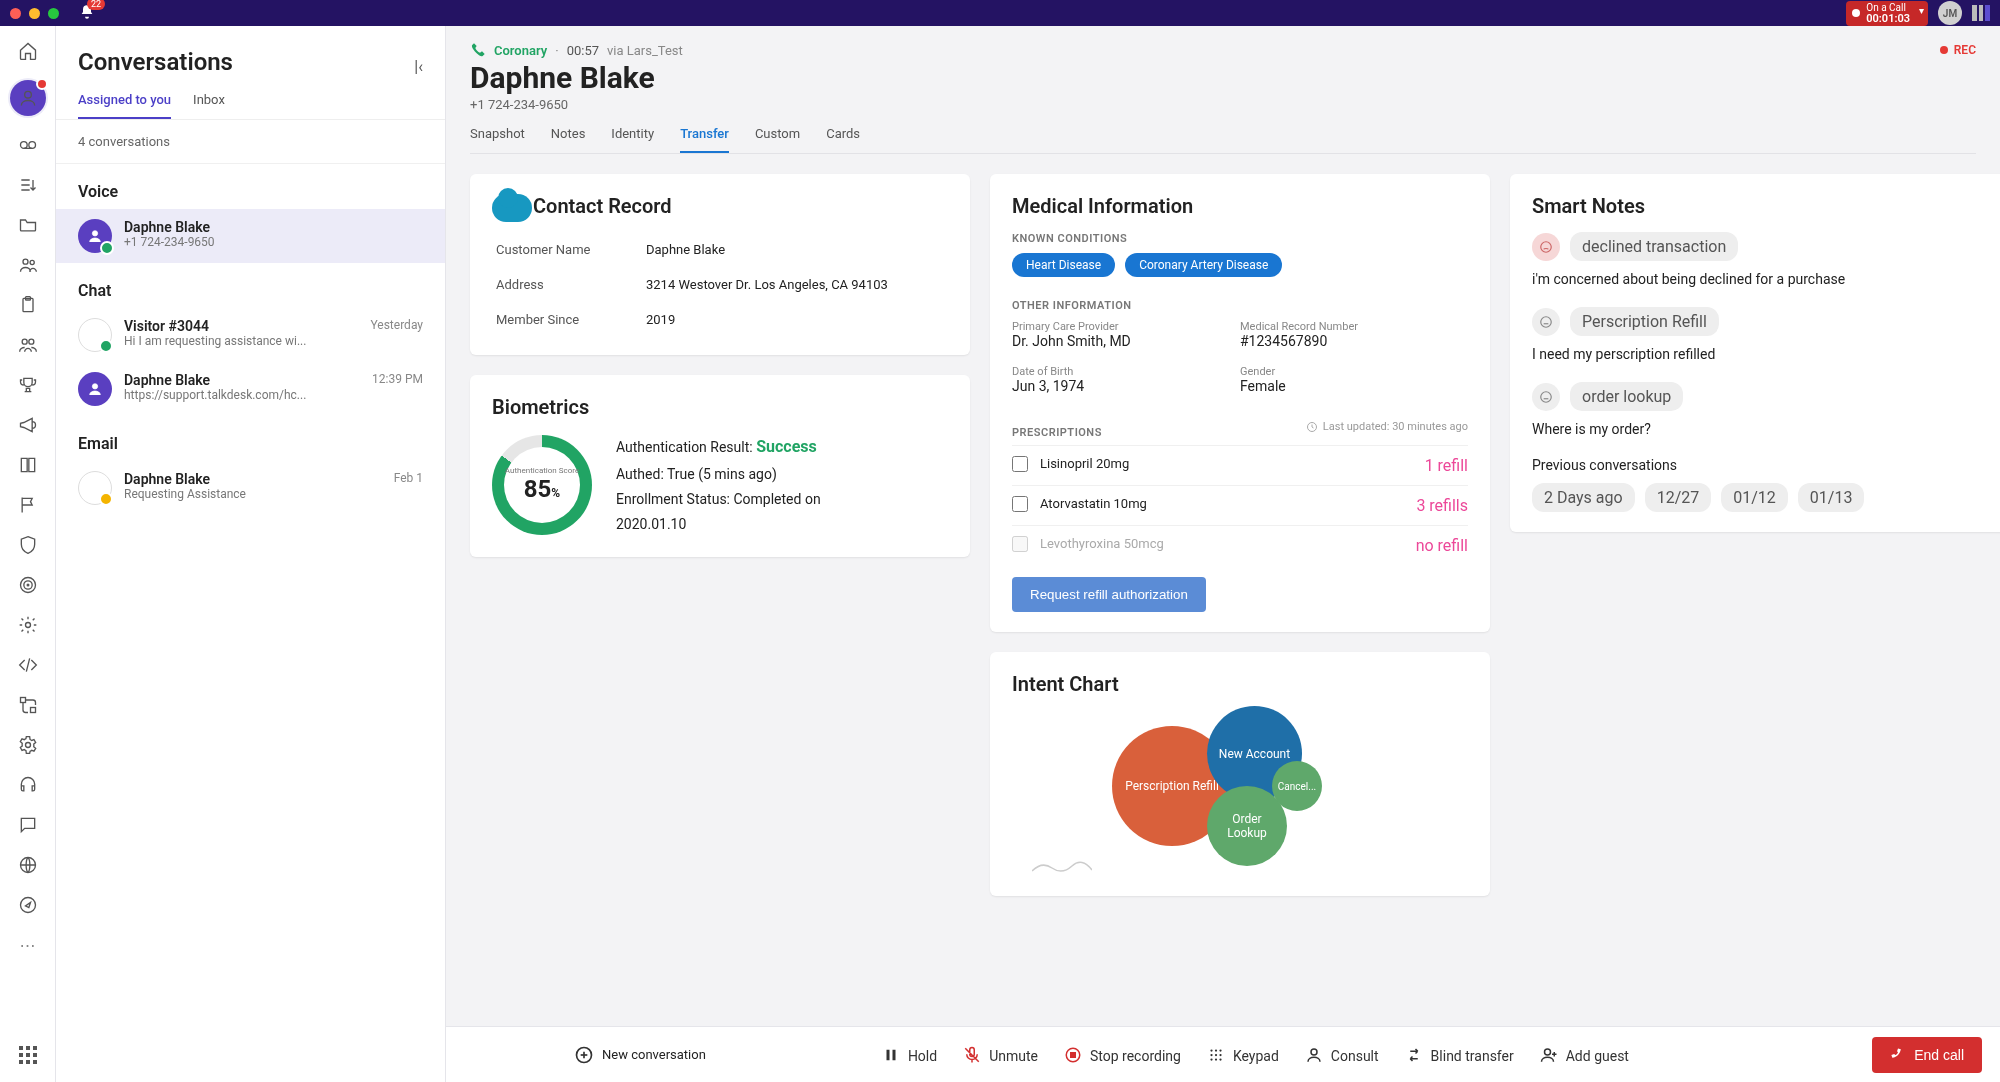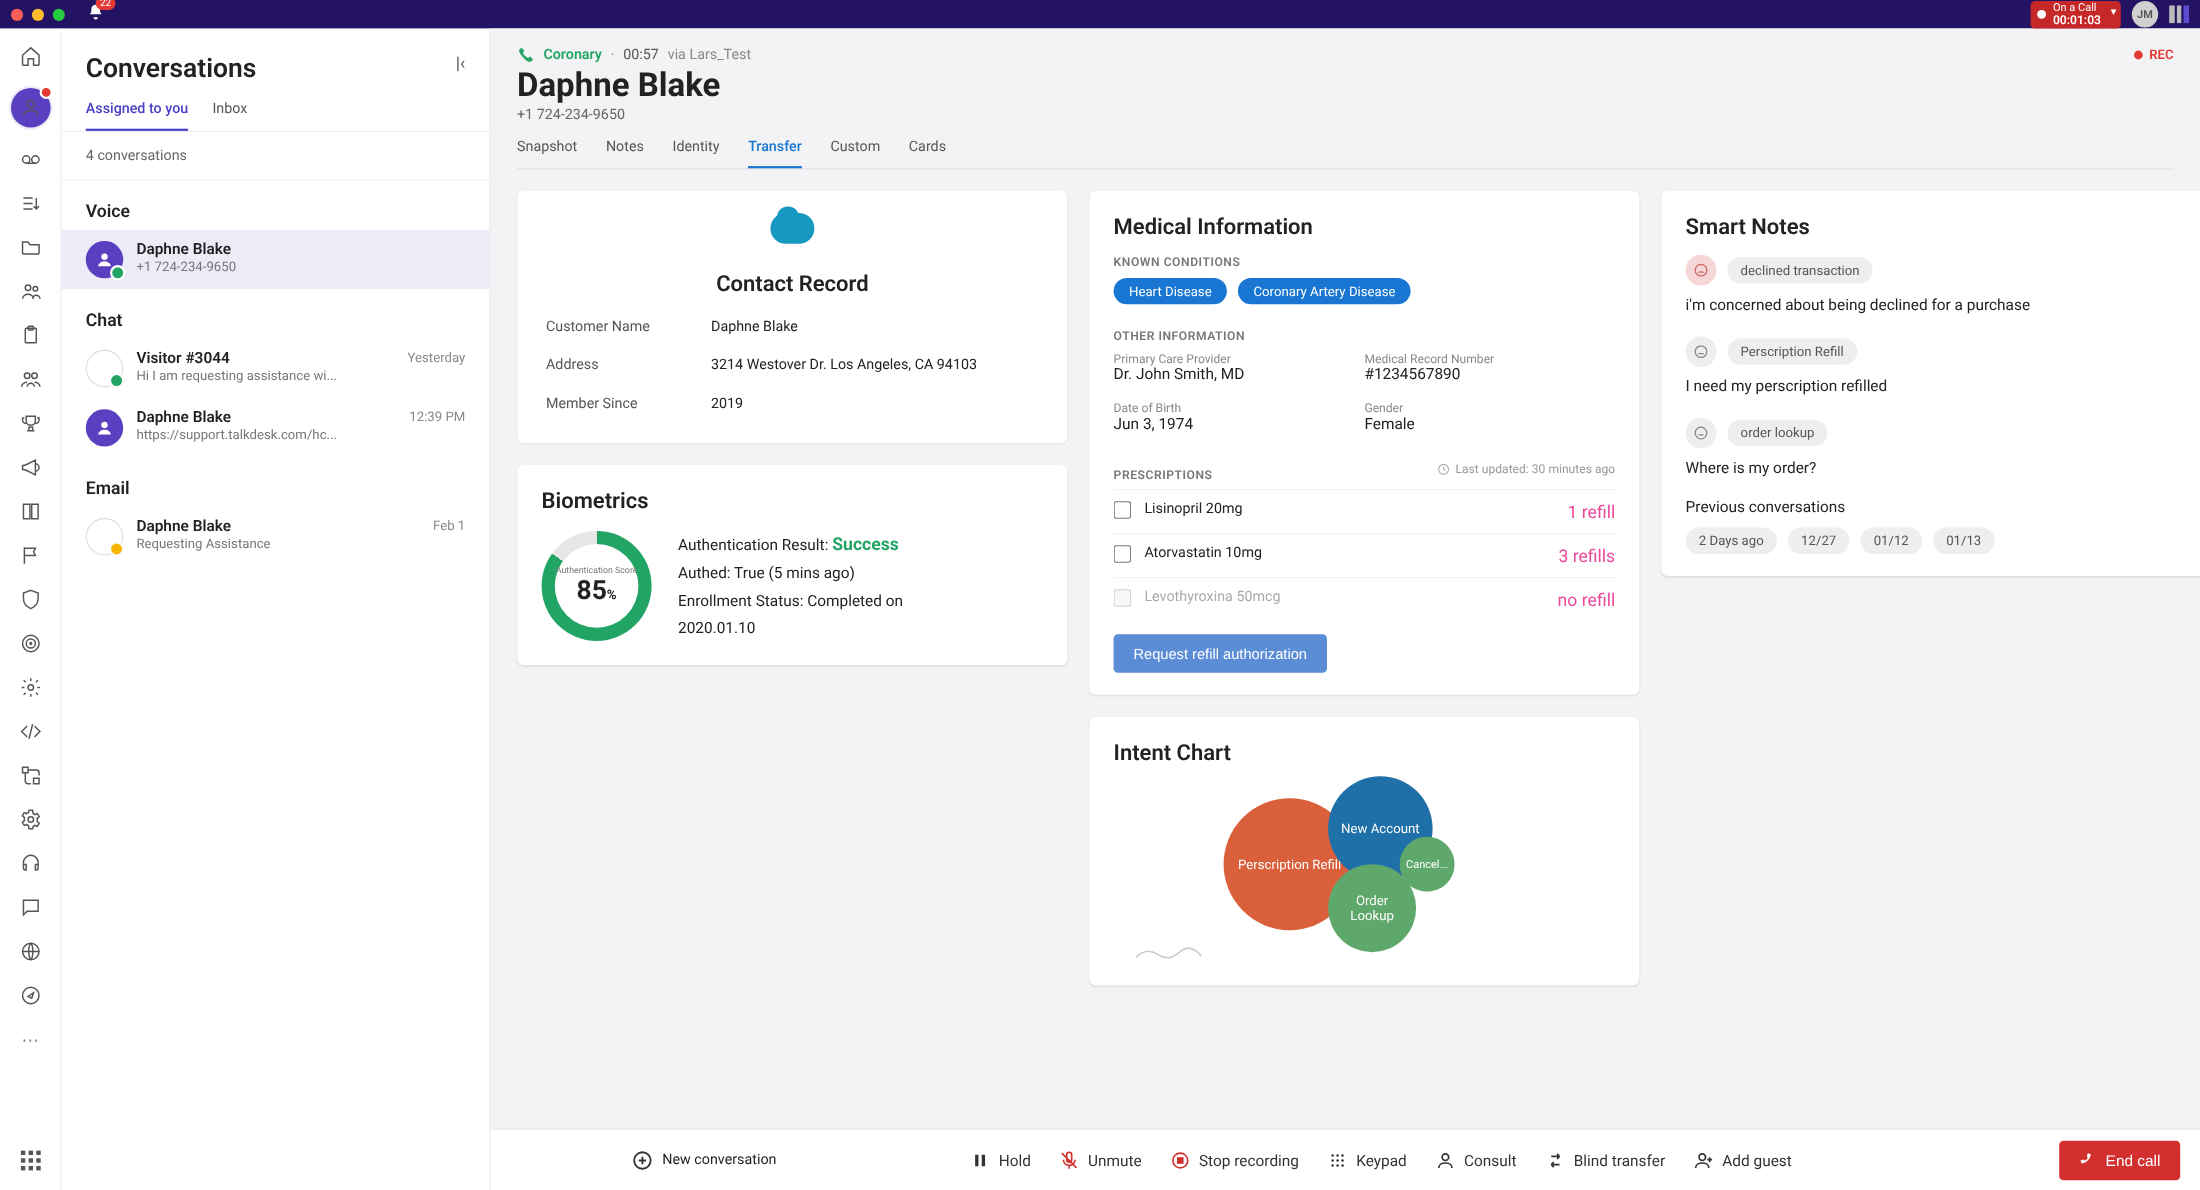--- a/index.html
+++ b/index.html
@@ -21,21 +21,21 @@
 .col-toggle span:last-child{ background:#5c4dd0;}
 .body { flex: 1; display: flex; min-height: 0; }
 .iconbar { width: 56px; background: #fff; border-right: 1px solid #e5e5ea; display: flex; flex-direction: column; align-items: center; padding-top: 14px; gap: 18px; }
 .iconbar .ic { width: 22px; height: 22px; color: #555; display: flex; align-items: center; justify-content: center; cursor: pointer; }
 .iconbar .avatar-active { width: 36px; height: 36px; border-radius: 50%; background: #5a3fc0; display: flex; align-items: center; justify-content: center; position: relative; box-shadow: 0 0 0 2px #ecebf8; }
 .iconbar .avatar-active .dot { position: absolute; top: -2px; right: -2px; width: 12px; height: 12px; background: #e53935; border: 2px solid #fff; border-radius: 50%; }
 .iconbar svg { width: 20px; height: 20px; stroke: #555; fill: none; stroke-width: 1.6; }
 .iconbar .spacer { flex: 1; }
 .iconbar .apps { margin-bottom: 16px; }
 .conversations { width: 390px; background: #fff; border-right: 1px solid #e5e5ea; display: flex; flex-direction: column; }
-.conv-head { display: flex; align-items: flex-start; padding: 22px 22px 10px; gap: 40px; }
+.conv-head { display: flex; align-items: flex-end; padding: 22px 22px 10px; gap: 40px; }
 .conv-head h1 { font-size: 24px; font-weight: 600; }
 .conv-head .collapse { margin-left: auto; font-size: 16px; color: #555; cursor:pointer; }
 .conv-tabs { display: flex; gap: 22px; padding: 6px 22px 0; border-bottom: 1px solid #eee; }
 .conv-tabs .tab { padding-bottom: 10px; cursor: pointer; color: #555; }
 .conv-tabs .tab.active { color: #4b3fc7; border-bottom: 2px solid #4b3fc7; font-weight: 500; }
 .conv-count { padding: 14px 22px; color: #666; border-bottom: 1px solid #f0f0f0; }
 .section-title { padding: 18px 22px 8px; font-size: 16px; font-weight: 600; }
 .conv-item { display: flex; padding: 10px 22px; gap: 12px; cursor: pointer; align-items: flex-start; }
 .conv-item.active { background: #ecebf8; }
 .conv-item .av { width: 34px; height: 34px; border-radius: 50%; background: #5a3fc0; display: flex; align-items: center; justify-content: center; position: relative; flex-shrink:0;}
@@ -54,21 +54,21 @@
 .rec-chip .dot { width: 8px; height: 8px; background: #e53935; border-radius: 50%; }
 .contact-name { font-size: 30px; font-weight: 700; margin-top: 2px; }
 .phone { color: #666; margin-top: 2px; }
 .tabs2 { display: flex; gap: 26px; margin-top: 14px; border-bottom: 1px solid #e2e2e6; }
 .tabs2 .t { padding-bottom: 10px; color: #555; cursor: pointer; }
 .tabs2 .t.active { color: #1976d2; border-bottom: 2px solid #1976d2; font-weight: 500; }
 .cards { flex: 1; overflow: auto; padding: 20px 24px; display: grid; grid-template-columns: 500px 500px 500px; gap: 20px; align-content: start; }
 .card { background: #fff; border-radius: 6px; box-shadow: 0 1px 2px rgba(0,0,0,.08); padding: 20px 22px; }
 .card h2 { font-size: 20px; font-weight: 600; margin-bottom: 14px; }
 .col1 { display: flex; flex-direction: column; gap: 20px; }
-.sf-row { display: flex; align-items: center; gap: 24px; margin-bottom: 12px; flex-direction: column; }
+.sf-row { display: flex; align-items: flex-start; gap: 1px; margin-bottom: 12px; }
 .sf-cloud { width: 40px; height: 28px; background: #1798c1; border-radius: 14px; position:relative; }
 .sf-cloud::before{content:"";position:absolute;width:20px;height:20px;background:#1798c1;border-radius:50%;top:-6px;left:6px;}
 .kv { display: grid; grid-template-columns: 150px 1fr; row-gap: 20px; padding: 8px 4px; }
 .kv .k { color: #555; }
 .bio-body { display: flex; gap: 24px; align-items: center; }
 .ring { width: 100px; height: 100px; border-radius: 50%; background: conic-gradient(#21a464 0 306deg, #e6e6e6 306deg 360deg); display: flex; align-items: center; justify-content: center; }
 .ring-in { width: 76px; height: 76px; border-radius: 50%; background: #fff; display: flex; flex-direction: column; align-items: center; justify-content: center; }
 .ring-in .lbl { font-size: 8px; color: #777; text-align:center; line-height:1;}
 .ring-in .val { font-size: 24px; font-weight: 700; }
 .bio-txt { font-size: 14px; line-height: 1.8; }
@@ -83,21 +83,21 @@
 .presc-head .upd { margin-left: auto; color: #999; font-size: 11px; display: flex; align-items: center; gap: 5px; }
 .presc-row { display: flex; align-items: flex-start; padding: 10px 0; border-top: 1px solid #f0f0f0; }
 .presc-row:first-of-type { border-top: none; }
 .presc-row input[type=checkbox] { width: 16px; height: 16px; margin-right: 12px; }
 .presc-row .r { margin-left: auto; color: #ec4899; font-size: 16px; }
 .btn-blue { background: #5b8cd6; color: #fff; border: none; padding: 10px 18px; border-radius: 4px; margin-top: 12px; cursor: pointer; }
 .note-block { margin-bottom: 20px; }
 .note-tags { display: flex; gap: 10px; align-items: center; margin-bottom: 10px; }
 .note-ico { width: 28px; height: 28px; border-radius: 14px; background: #f6d7d7; display: flex; align-items: center; justify-content: center; }
 .note-ico.g { background: #eee; }
-.chip-grey { background: #eee; padding: 5px 12px; border-radius: 12px; font-size: 12px; color: #555; }
+.chip-grey { background: #eee; padding: 5px 12px; border-radius: 12px; font-size: 16px; color: #555; }
 .note-text { font-size: 14px; }
 .prev-title { font-size: 14px; margin: 18px 0 10px; }
 .intent-card h2{ margin-bottom:10px;}
 .bubbles { position: relative; height: 170px; }
 .bub { position: absolute; border-radius: 50%; color: #fff; display: flex; align-items: center; justify-content: center; font-size: 12px; text-align: center; padding: 6px; }
 .footer { height: 56px; background: #fff; border-top: 1px solid #e5e5ea; display: flex; align-items: center; padding: 0 18px; gap: 26px; }
 .footer .f-btn { display: flex; align-items: flex-end; gap: 8px; color: #333; cursor: pointer; font-size: 14px; }
 .footer .f-btn svg { width: 18px; height: 18px; }
 .new-conv { display:flex; align-items:center; gap:8px; margin-left: 110px; margin-right: 150px; cursor:pointer;}
 .end-call { margin-left: auto; background: #d32f2f; color: #fff; border: none; padding: 10px 18px; border-radius: 4px; display: flex; align-items: center; gap: 8px; cursor: pointer; font-size: 14px;}

